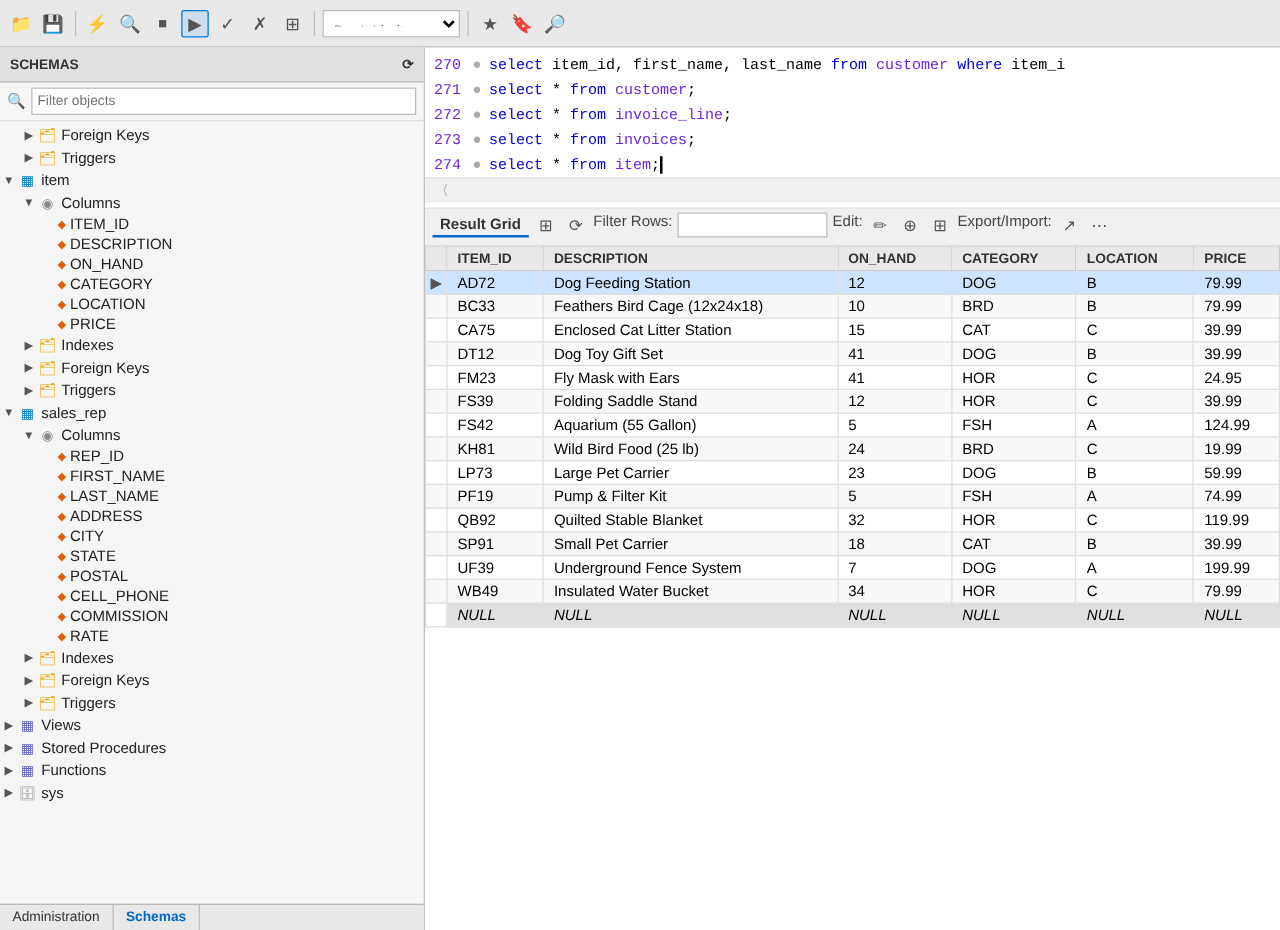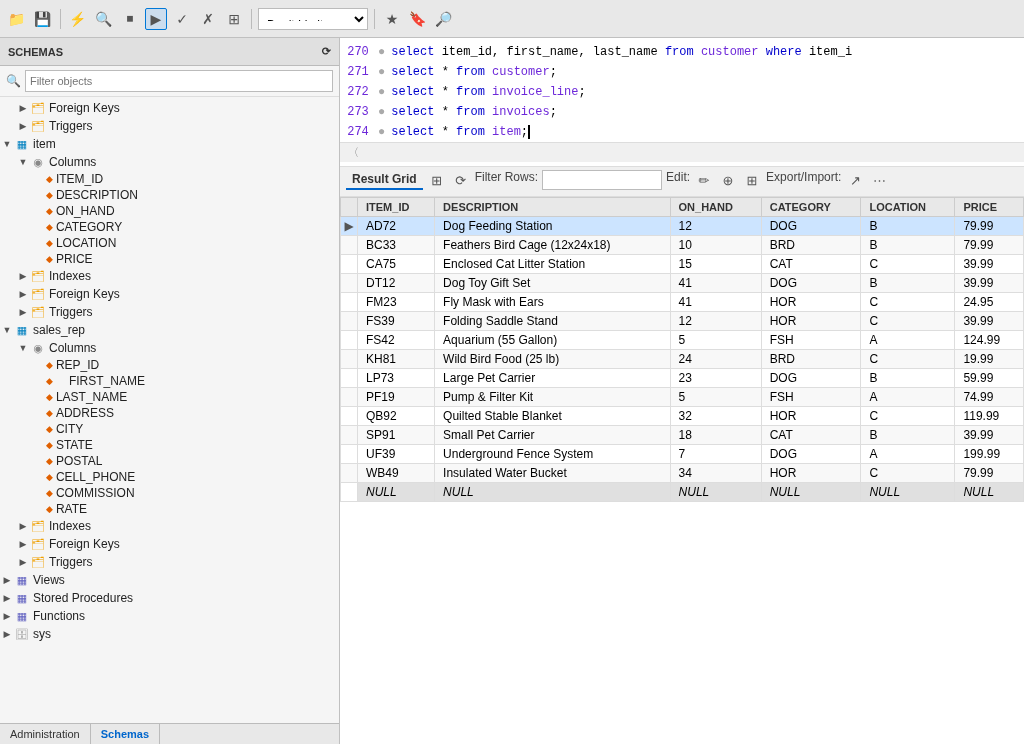--- a/index.html
+++ b/index.html
@@ -448,21 +448,21 @@
         <span class="tree-indent"></span>
         <span class="tree-arrow" style="visibility:hidden;">▶</span>
         <span class="diamond">◆</span>
         <span class="tree-label" style="margin-left:3px;">REP_ID</span>
       </div>
       <div class="tree-item">
         <span class="tree-indent"></span>
         <span class="tree-indent"></span>
         <span class="tree-arrow" style="visibility:hidden;">▶</span>
         <span class="diamond">◆</span>
-        <span class="tree-label" style="margin-left:16px;">FIRST_NAME</span>
+        <span class="tree-label" style="margin-left:3px;">FIRST_NAME</span>
       </div>
       <div class="tree-item">
         <span class="tree-indent"></span>
         <span class="tree-indent"></span>
         <span class="tree-arrow" style="visibility:hidden;">▶</span>
         <span class="diamond">◆</span>
         <span class="tree-label" style="margin-left:3px;">LAST_NAME</span>
       </div>
       <div class="tree-item">
         <span class="tree-indent"></span>

